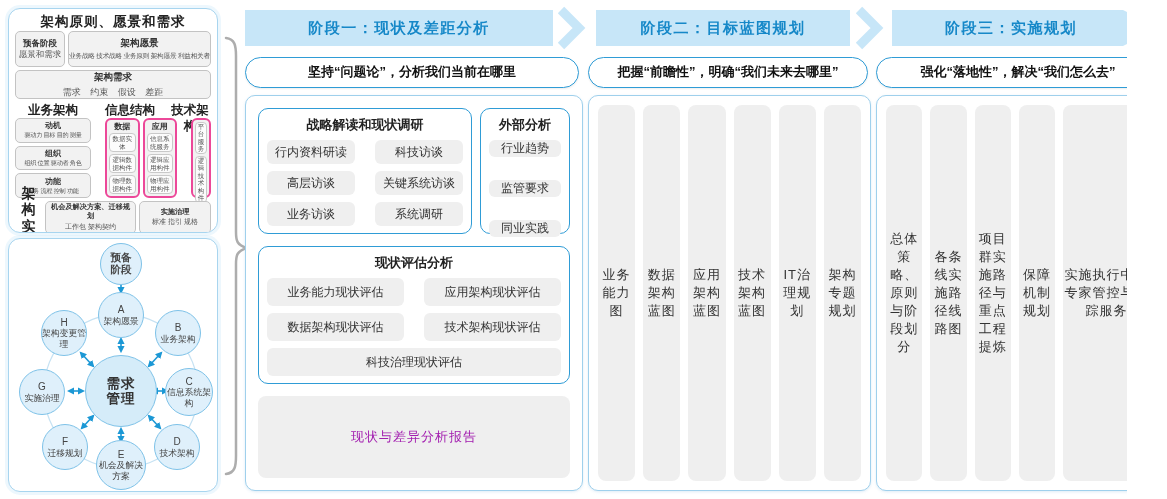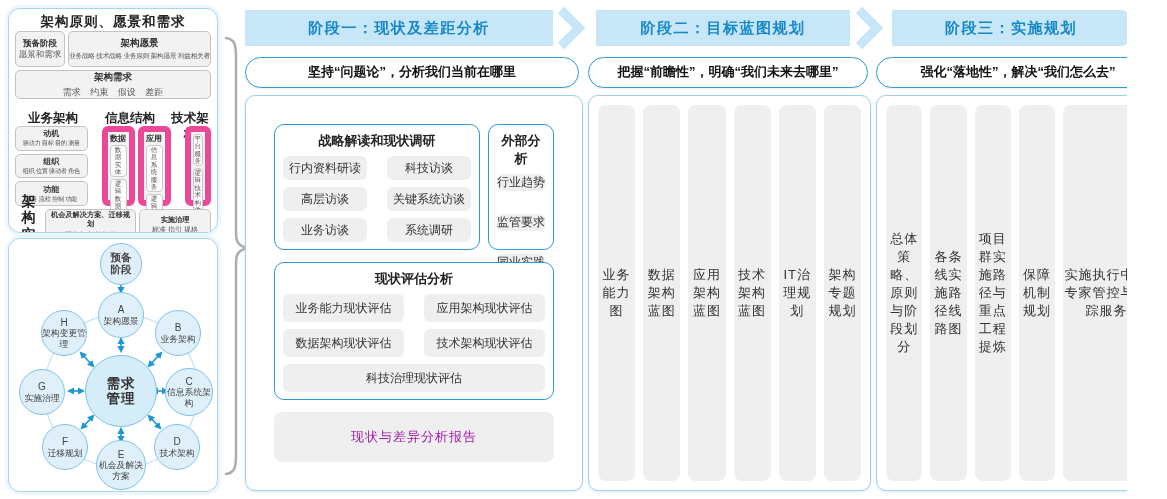--- a/index.html
+++ b/index.html
@@ -14,31 +14,31 @@
   .panelB{left:8px;top:238px;width:210px;height:254px}
 
   .gbox{background:#f2f2f2;border:1px solid #c3c3c3;border-radius:5px;color:#555;text-align:center}
   .pa-title{font-size:13.5px;font-weight:bold;color:#222;text-align:center;height:18px;line-height:18px;letter-spacing:1px}
   .pa-row1{display:flex;gap:3px;height:36px;margin-bottom:3px}
   .prep-box{width:50px;display:flex;flex-direction:column;justify-content:center;font-size:8.5px;line-height:1.35}
   .prep-box .l1{font-weight:bold;color:#333}
   .vision-box{flex:1;display:flex;flex-direction:column;justify-content:center;gap:2px;overflow:hidden}
   .sm-title{font-size:9.5px;font-weight:bold;color:#333}
   .vision-items{font-size:6.6px;letter-spacing:-.2px;white-space:nowrap;color:#555}
-  .req-box{height:29px;margin-bottom:11px;display:flex;flex-direction:column;justify-content:center;gap:2px}
+  .req-box{height:29px;margin-bottom:3px;display:flex;flex-direction:column;justify-content:center;gap:2px}
   .req-items{font-size:9px;word-spacing:7px;color:#555}
   .pa-heads{display:flex;gap:3px;height:16px;line-height:16px;font-size:12.5px;font-weight:bold;color:#222;text-align:center}
   .ph-biz{width:76px}.ph-info{width:72px}.ph-tech{flex:1}
   .pa-row2{display:flex;gap:14px;height:80px}
   .biz-col{width:76px;display:flex;flex-direction:column;gap:3px}
   .biz-col .gbox{flex:1;display:flex;flex-direction:column;justify-content:center}
   .biz-title{font-size:8px;font-weight:bold;color:#333}
   .biz-items{font-size:6.2px;letter-spacing:-.3px;white-space:nowrap;color:#555}
   .info-col{width:72px;display:flex;gap:3px}
-  .gcont{flex:1;background:#f2f2f2;border:6px solid #ec4899;border-radius:6px;padding:2px;
+  .gcont{flex:1;background:#f2f2f2;border:2px solid #ec4899;border-radius:6px;padding:2px;
          display:flex;flex-direction:column;gap:2px;text-align:center}
   .gcont-title{font-size:8px;font-weight:bold;color:#333;height:9px;line-height:9px}
   .wbox{flex:1;background:#fcfcfc;border:1px solid #c9c9c9;border-radius:4px;font-size:6.5px;line-height:1.15;
         color:#555;display:flex;align-items:center;justify-content:center;padding:0 1px}
   .tech-col{flex:1;display:flex}
   .pa-row3{display:flex;gap:3px;height:33px;margin-top:3px}
   .real-label{width:27px;font-size:14px;font-weight:bold;color:#222;display:flex;align-items:center;text-align:center;line-height:1.15}
   .r-box{display:flex;flex-direction:column;justify-content:center;gap:1px;padding:1px 3px}
   .r1{flex:1.3}.r2{flex:1}
   .r-title{font-size:7.2px;font-weight:bold;color:#333;line-height:1.2}
@@ -63,21 +63,21 @@
   .bands{position:absolute;left:0;top:0}
   .band-label{position:absolute;top:10px;height:36px;line-height:36px;text-align:center;
               font-size:15px;font-weight:bold;color:#1688c8;letter-spacing:1.5px}
   .subtitle{position:absolute;top:57px;height:31px;background:#fff;border:1.6px solid #2f9cd6;border-radius:16px;
             text-align:center;font-size:13px;font-weight:bold;color:#111;line-height:28px;
             box-shadow:0 1px 2px rgba(0,0,0,.07)}
 
   
   .pp{position:absolute;top:95px;height:396px;background:#fff;border:1.6px solid #9fd0ec;border-radius:10px;
       box-shadow:0 1px 3px rgba(160,200,230,.35)}
-  .p1{left:245px;width:338px;padding:28px;display:flex;flex-direction:column;gap:12px}
+  .p1{left:245px;width:338px;padding:12px;display:flex;flex-direction:column;gap:12px}
   .p1-top{display:flex;gap:8px;height:126px}
   .bluebox{border:1.5px solid #2f9cd6;border-radius:10px;padding:7px 8px;background:#fff;display:flex;flex-direction:column}
   .research{width:214px}
   .external{flex:1}
   .bb-title{font-size:13px;font-weight:bold;color:#222;text-align:center;margin-bottom:6px}
   .grid2{display:grid;grid-template-columns:1fr 1fr;gap:7px 20px;flex:1}
   .pill{background:#efefef;border-radius:6px;display:flex;align-items:center;justify-content:center;
         font-size:12px;color:#333;white-space:nowrap}
   .pill.full{grid-column:span 2}
   .col-pills{display:flex;flex-direction:column;gap:23px;flex:1}

